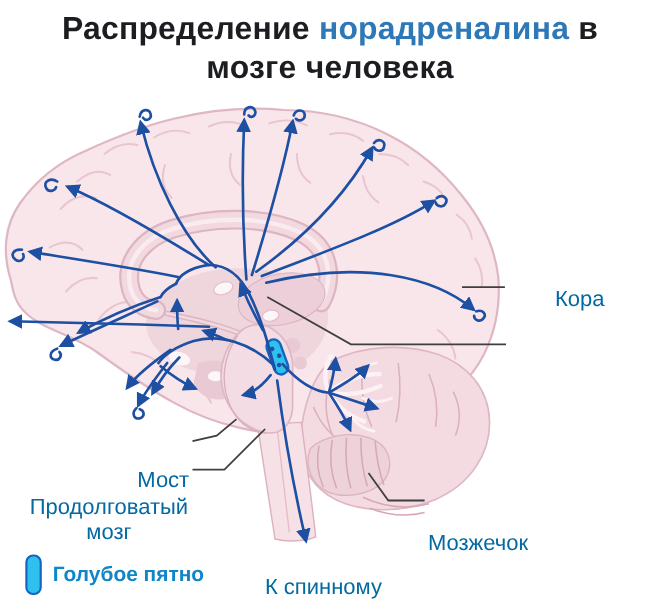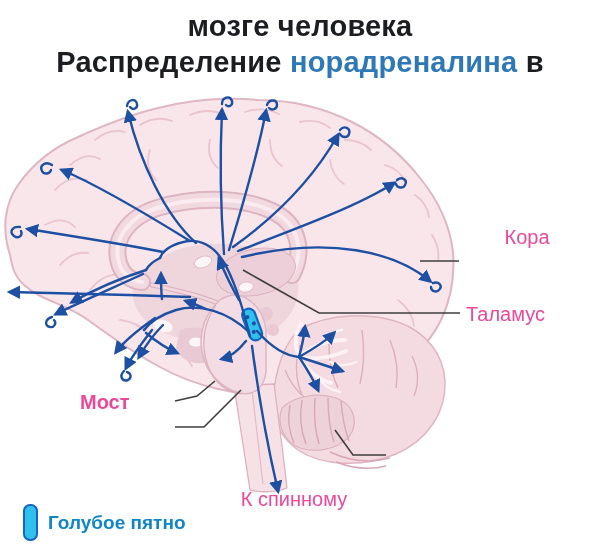--- a/index.html
+++ b/index.html
@@ -2,24 +2,24 @@
 <html><head>
 <meta charset="utf-8">
 <style>
   html,body{margin:0;padding:0;background:#ffffff;}
   .stage{position:relative;width:600px;height:558px;background:#ffffff;overflow:hidden;
          font-family:"Liberation Sans", sans-serif;}
   .title{position:absolute;top:8px;left:0;width:600px;text-align:center;
          font-size:29px;line-height:36px;font-weight:700;color:#1b1d20;letter-spacing:.2px;}
   .title .accent{color:#2f78b8;}
   svg.diagram{position:absolute;left:0;top:0;}
-  .lbl{position:absolute;color:#ec4899;font-size:20px;line-height:23px;}
+  .lbl{position:absolute;color:#0369a1;font-size:20px;line-height:23px;margin-top:35px;}
   .lbl-cortex{left:462px;top:226px;width:130px;text-align:center;}
   .lbl-thalamus{left:466px;top:303px;}
-  .lbl-pons{left:80px;top:391px;width:92px;font-weight:bold;}
+  .lbl-pons{left:80px;top:391px;width:92px;text-align:right;}
   .lbl-medulla{left:18px;top:415px;width:162px;text-align:center;}
   .lbl-cerebellum{left:389px;top:448px;}
   .lbl-spinal{left:218px;top:488px;width:152px;text-align:center;}
   .legend{position:absolute;left:4px;top:504px;display:flex;align-items:center;margin-left:19px;}
   .legend-pill{width:11px;height:33px;border-radius:7px;background:#2fc0ee;border:2px solid #1565c0;}
   .legend-text{margin-left:10px;color:#0e86c8;font-size:19px;font-weight:700;}
 </style>
 </head>
 <body>
 
@@ -188,29 +188,33 @@
     <g fill="none" stroke="#3f3f3f" stroke-width="1.6">
       <path d="M 420,261 L 459,261"></path>
       <path d="M 243,270 L 319,313 L 460,313"></path>
       <path d="M 175,401 L 197,396 L 215,381"></path>
       <path d="M 175,427 L 204,427 L 241,390"></path>
       <path d="M 335,430 L 353,455 L 386,455"></path>
     </g>
   </svg>
 
   <div class="title">
+    <div class="t-line"><span>Распределение</span> <span class="accent">норадреналина</span> <span>в</span></div>
     <div class="t-line">мозге человека</div>
-    <div class="t-line"><span>Распределение</span> <span class="accent">норадреналина</span> <span>в</span></div>
   </div>
 
   <div class="lbl lbl-cortex">
     <div>Кора</div>
   </div>
-  <div class="lbl lbl-thalamus">Таламус</div>
   <div class="lbl lbl-pons">Мост</div>
+  <div class="lbl lbl-medulla">
+    <div>Продолговатый</div>
+    <div>мозг</div>
+  </div>
+  <div class="lbl lbl-cerebellum">Мозжечок</div>
   <div class="lbl lbl-spinal">
     <div>К спинному</div>
   </div>
 
   <div class="legend">
     <div class="legend-pill"></div>
     <div class="legend-text">Голубое пятно</div>
   </div>
 
 </div>

